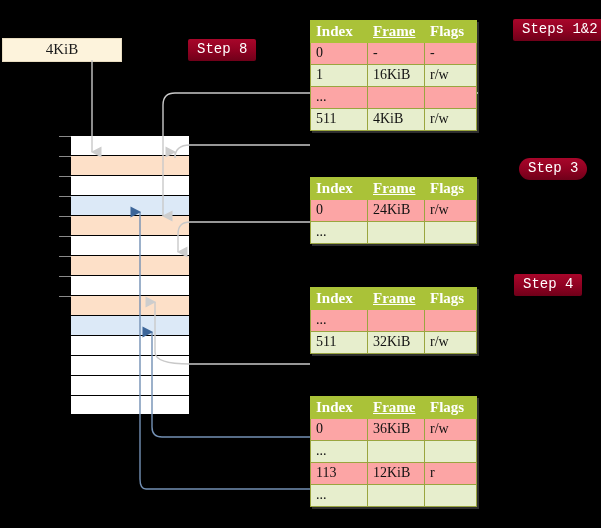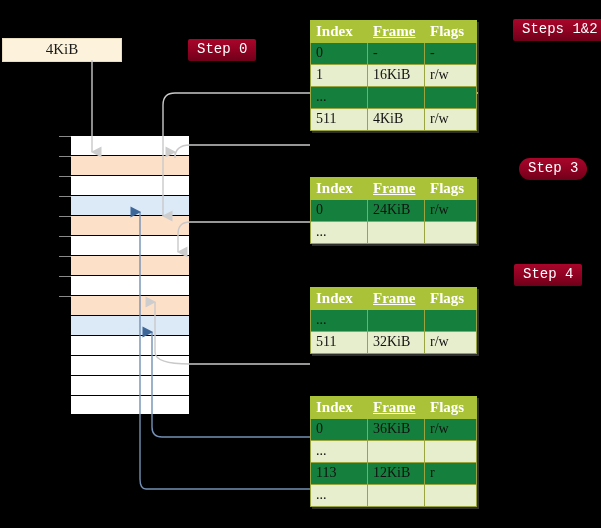--- a/index.html
+++ b/index.html
@@ -33,21 +33,21 @@
     font-size:15px;
     text-align:center;
     line-height:20px;
     height:22px;
   }
 
   
   .ptable{
     position:absolute;
     border-collapse:collapse;
-    background:#15803d;
+    background:#fca5a5;
     box-shadow:2px 2px 0 rgba(255,255,255,.18);
     font-size:14px;
     color:#111;
   }
   .ptable td,.ptable th{
     border:1px solid #9aa53f;
     padding:1px 5px 2px 5px;
     height:22px;
     box-sizing:border-box;
     text-align:left;
@@ -81,23 +81,23 @@
   .tick{position:absolute;left:-12px;width:12px;height:1px;background:#8a8a8a;}
 
   svg.overlay{position:absolute;left:0;top:0;width:601px;height:528px;pointer-events:none;}
 </style>
 </head>
 <body>
 
 <div class="stage">
 
   <div class="step-label" style="left:513px;top:19px;">Steps 1&amp;2</div>
-  <div class="step-label" style="left:188px;top:39px;">Step 0</div>
+  <div class="step-label" style="left:188px;top:39px;">Step 8</div>
   <div class="step-label" style="left:519px;top:158px;border-radius:11px;">Step 3</div>
-  <div class="step-label" style="left:514px;top:264px;">Step 4</div>
+  <div class="step-label" style="left:514px;top:274px;">Step 4</div>
 
   <div class="kib-box" style="left:2px;top:38px;width:118px;">4KiB</div>
 
   <div class="memgrid" style="left:70px;top:135px;">
     <div class="memrow" style="top:0px;">
         <span class="tick"></span>
       </div>
     <div class="memrow orange" style="top:20px;">
         <span class="tick"></span>
       </div>

